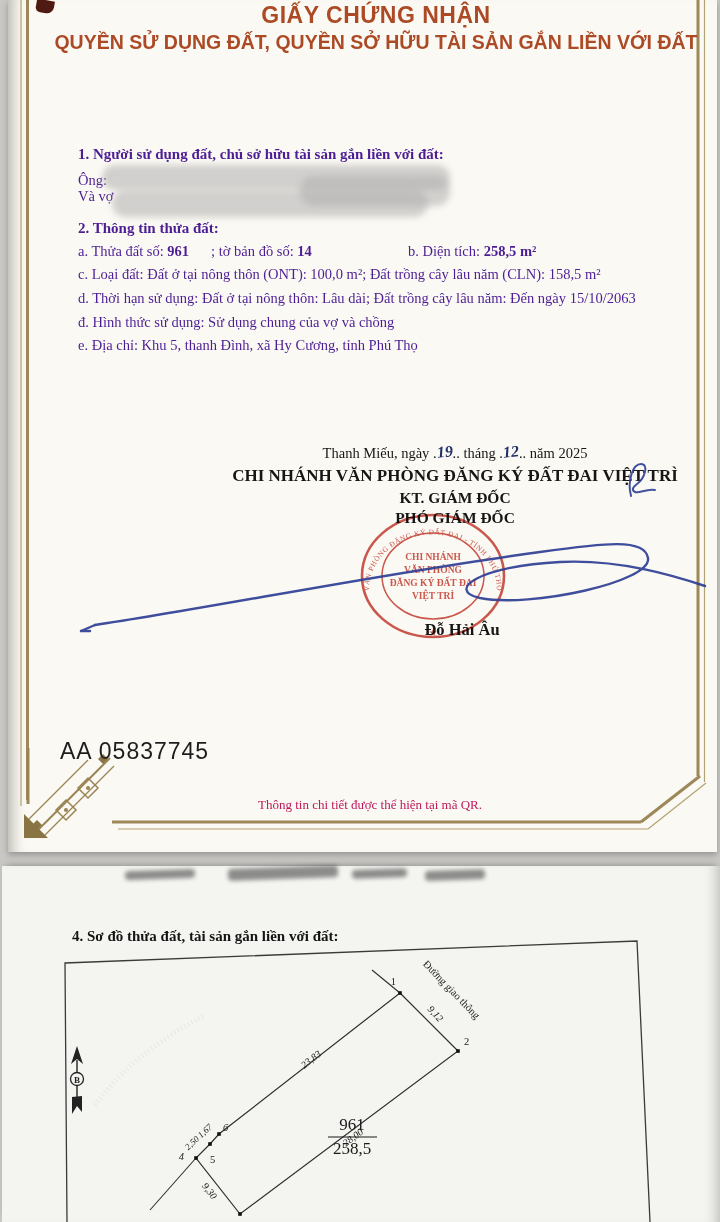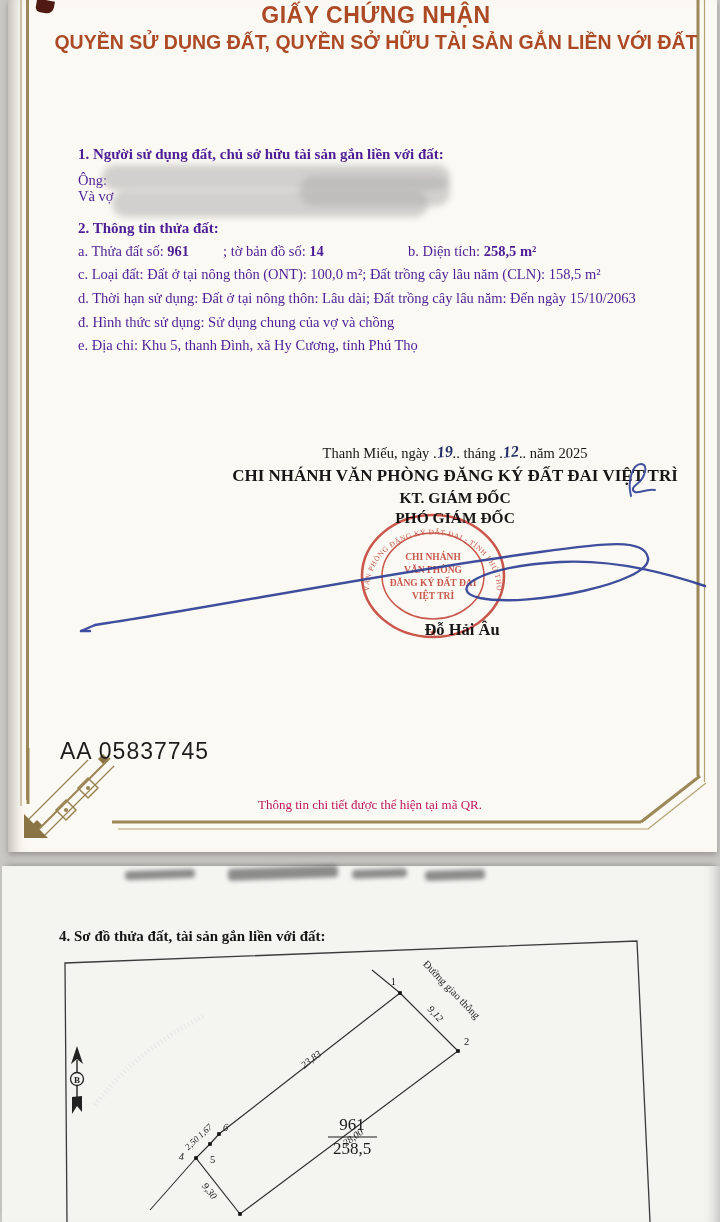--- a/index.html
+++ b/index.html
@@ -76,21 +76,21 @@
   <div class="bodyline hd" style="top:146px">1. Người sử dụng đất, chủ sở hữu tài sản gắn liền với đất:</div>
   <div class="bodyline" style="top:172px">Ông:</div>
   <div class="bodyline" style="top:188px">Và vợ</div>
   <div class="redact" style="left:102px;top:165px;width:348px;height:25px"></div>
   <div class="redact" style="left:112px;top:190px;width:316px;height:27px"></div>
   <div class="redact" style="left:300px;top:176px;width:150px;height:30px"></div>
 
   <div class="bodyline hd" style="top:220px">2. Thông tin thửa đất:</div>
   <div class="bodyline" style="top:243px">
     <span>a. Thửa đất số:</span>
-    <b>961</b><span style="margin-left:34px">; tờ bản đồ số:</span>
+    <b>961</b><span style="margin-left:22px">; tờ bản đồ số:</span>
     <b>14</b>
   </div>
   <div class="bodyline" style="left:408px;top:243px">
     <span>b. Diện tích:</span>
     <b>258,5 m²</b>
   </div>
   <div class="bodyline" style="top:266px">c. Loại đất: Đất ở tại nông thôn (ONT): 100,0 m²; Đất trồng cây lâu năm (CLN): 158,5 m²</div>
   <div class="bodyline" style="top:290px">d. Thời hạn sử dụng: Đất ở tại nông thôn: Lâu dài; Đất trồng cây lâu năm: Đến ngày 15/10/2063</div>
   <div class="bodyline" style="top:314px">đ. Hình thức sử dụng: Sử dụng chung của vợ và chồng</div>
   <div class="bodyline" style="top:337px">e. Địa chỉ: Khu 5, thanh Đình, xã Hy Cương, tỉnh Phú Thọ</div>
@@ -137,21 +137,21 @@
 
   <div class="serial">AA 05837745</div>
   <div class="qrnote">Thông tin chi tiết được thể hiện tại mã QR.</div>
 
   <div class="page2"></div>
   <div class="smudge" style="left:125px;top:870px;width:70px;height:9px"></div>
   <div class="smudge" style="left:228px;top:867px;width:110px;height:12px"></div>
   <div class="smudge" style="left:352px;top:869px;width:55px;height:9px"></div>
   <div class="smudge" style="left:425px;top:870px;width:60px;height:10px"></div>
 
-  <div class="s4head" style="top:928px;left:59px;position:absolute">4. Sơ đồ thửa đất, tài sản gắn liền với đất:</div>
+  <div class="s4head" style="top:928px;left:72px;position:absolute">4. Sơ đồ thửa đất, tài sản gắn liền với đất:</div>
 
   <svg width="720" height="356" viewBox="0 866 720 356" style="position:absolute;left:0;top:866px">
 
     <path d="M67,1222 L65,963 L637,941 L650,1222" fill="none" stroke="#3a3a3a" stroke-width="1.3"></path>
 
     <path d="M95,1105 C130,1060 160,1040 205,1015" stroke="#8a8a96" stroke-width="5" fill="none" opacity=".12" stroke-dasharray="1 3"></path>
 
     <path d="M400,993 L458,1051 L240,1214 L196,1158 L210,1144 L219,1134 Z" fill="none" stroke="#2e2e2e" stroke-width="1.2"></path>
 
     <path d="M372,970 L400,993" stroke="#2e2e2e" stroke-width="1.1"></path>

